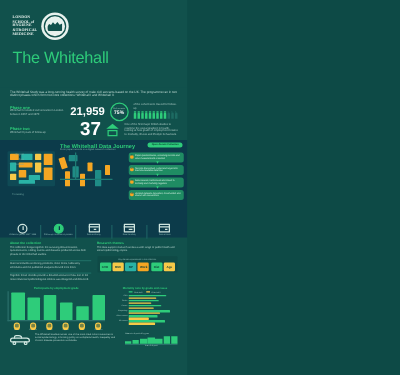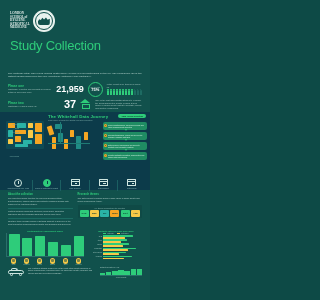--- a/index.html
+++ b/index.html
@@ -18,21 +18,21 @@
   .title{margin-top:5px;font-size:13px;line-height:14.5px;color:#2ecc7a;font-weight:400;letter-spacing:-.2px;}
 
   
   .intro{padding:2px 8px 0 8px;}
   .intro p{margin:0 0 3px 0;font-size:2.5px;line-height:3.3px;color:#bcd8d2;}
   .statrow{display:flex;align-items:center;gap:4px;margin-bottom:2px;}
   .stat-left{width:52px;}
   .stat-kicker{font-size:3.2px;color:#2ecc7a;font-weight:bold;}
   .stat-sub{font-size:2.2px;line-height:2.8px;color:#a9c9c3;}
   .bignum{font-size:9px;font-weight:bold;color:#ffffff;line-height:10px;}
-  .bignum.small{font-size:11px;}
+  .bignum.small{font-size:15px;}
   .circ{width:13px;height:13px;border-radius:50%;border:1px solid #2ecc7a;display:flex;
         flex-direction:column;align-items:center;justify-content:center;flex:0 0 auto;}
   .circ .pct{font-size:4px;font-weight:bold;color:#fff;line-height:4px;}
   .circ .cl{font-size:1.6px;color:#9ec4bd;}
   .people{display:flex;gap:.6px;align-items:flex-end;}
   .p-ico{width:2.4px;height:6px;position:relative;}
   .p-ico i{position:absolute;left:.55px;top:0;width:1.3px;height:1.3px;border-radius:50%;background:#2ecc7a;display:block;}
   .p-ico b{position:absolute;left:0;top:1.6px;width:2.4px;height:4.2px;border-radius:1px 1px 0 0;background:#2ecc7a;display:block;}
   .p-ico.dim i,.p-ico.dim b{background:#1d6b62;}
   .house{width:11px;height:10px;position:relative;flex:0 0 auto;}
@@ -133,21 +133,21 @@
       <div class="logo-text">
         <div>LONDON</div>
         <div>SCHOOL of</div>
         <div>HYGIENE</div>
         <div>&amp;TROPICAL</div>
         <div>MEDICINE</div>
       </div>
       <div class="logo-mark"></div>
     </div>
     <div class="title">
-      <div>Study Collection</div>
+      <div>The Whitehall</div>
     </div>
   </div>
 
   <div class="intro">
     <p>The Whitehall Study was a long-running health survey of male civil servants based on the UK. The programme ran in two distinct phases which form two core collections: Whitehall I and Whitehall II.</p>
 
     <div class="statrow">
       <div class="stat-left">
         <div class="stat-kicker">Phase one</div>
         <div class="stat-sub">Whitehall I recruited civil servants in London between 1967 and 1970</div>

